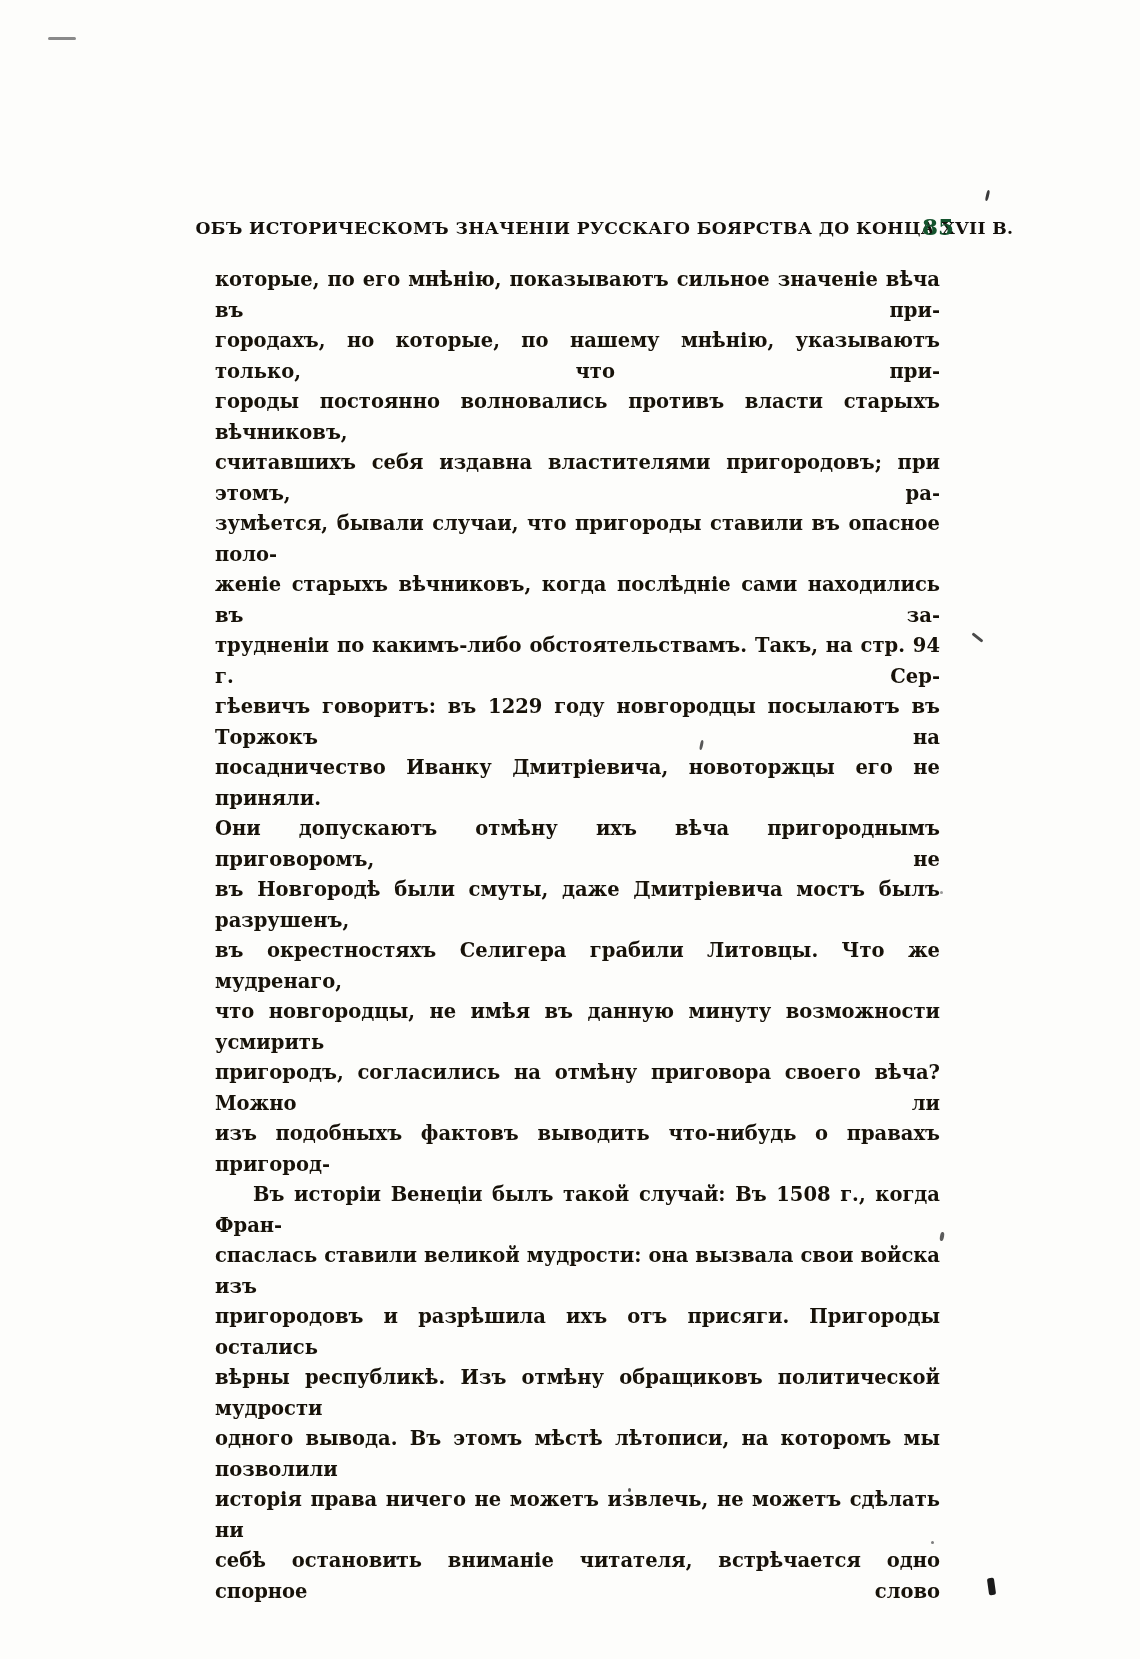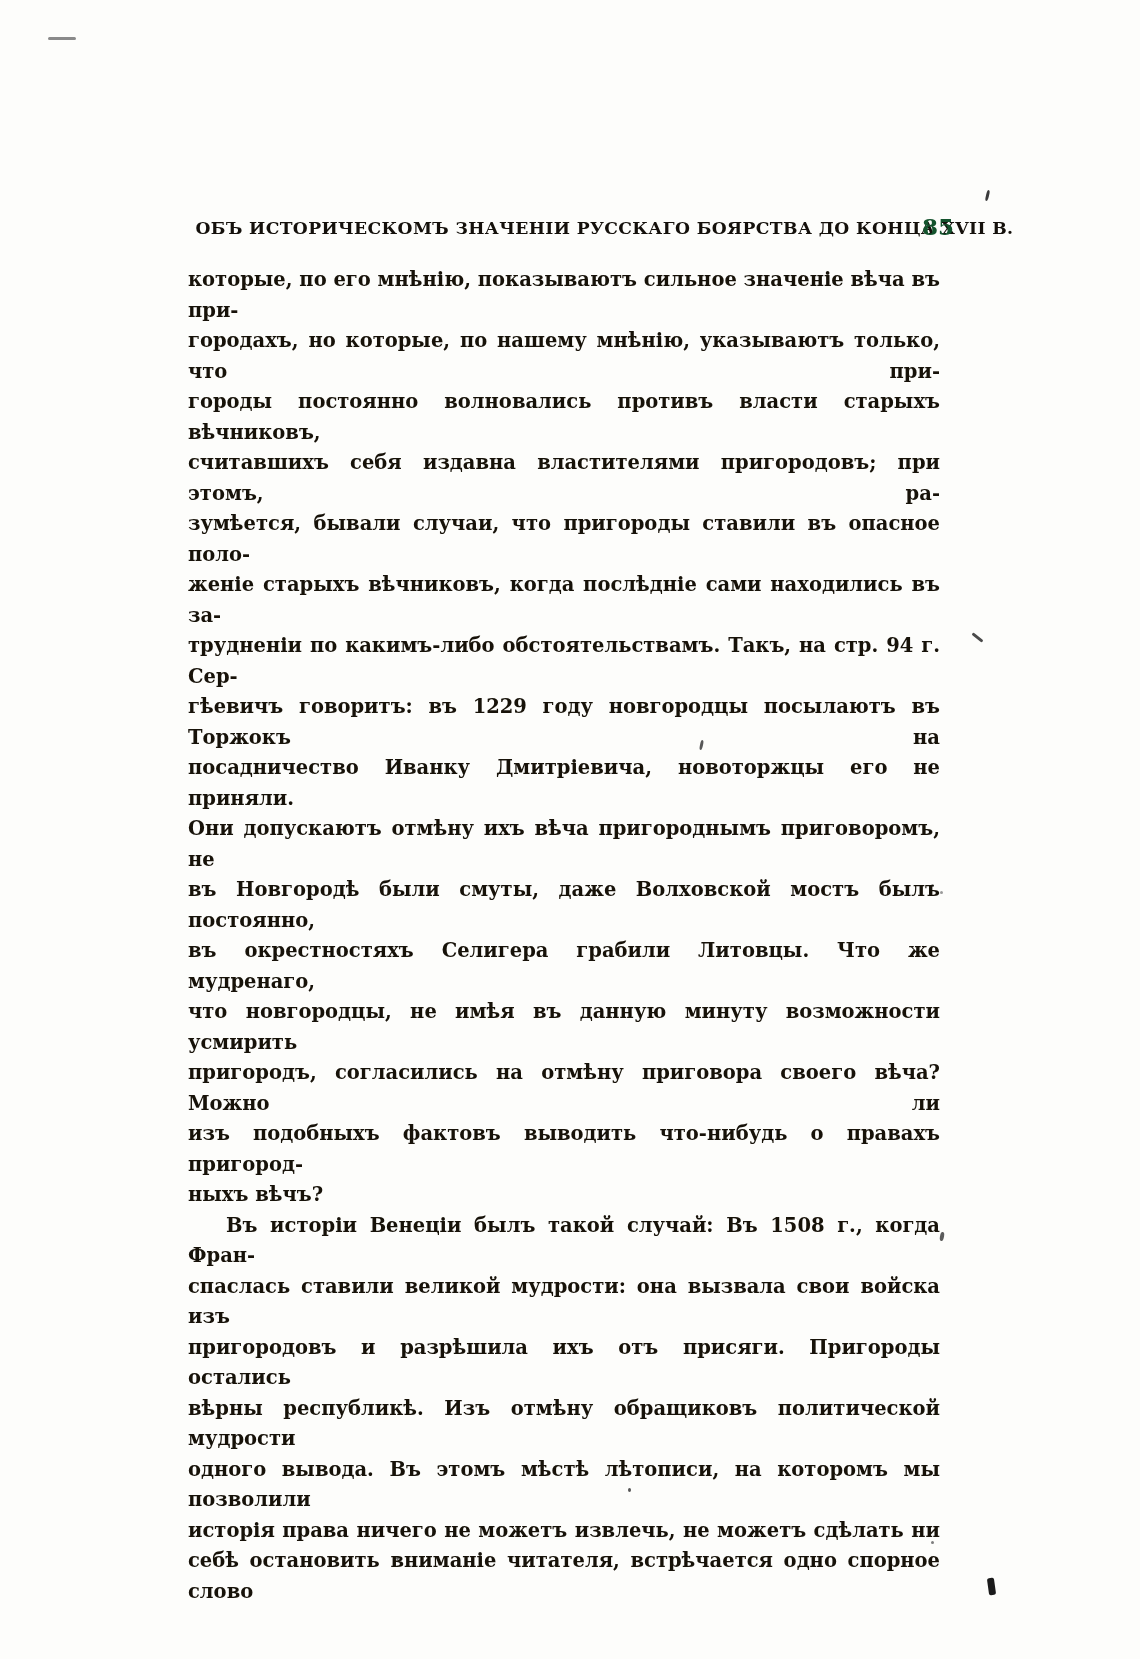--- a/index.html
+++ b/index.html
@@ -47,20 +47,21 @@
     margin-top: 21px;
     font-size: 19.5px;
     font-weight: 700;
     line-height: 30.5px;
     color: #171209;
   }
   .line {
     text-align: justify;
     text-align-last: justify;
     white-space: normal;
+    margin-left: 27px;
   }
   .line.indent { text-indent: 38px; }
   .line.no-stretch { text-align-last: left; }
 
   
   .artifact { position: absolute; pointer-events: none; }
   .a-dash   { left: 48px;  top: 37px;   width: 28px; height: 3px;  background: #8a8a8a; border-radius: 2px; }
   .a-apos1  { left: 986px; top: 190px;  width: 3px;  height: 11px; background: #3b3b3b; border-radius: 45%; transform: rotate(14deg); }
   .a-grave  { left: 971px; top: 636px;  width: 13px; height: 3px;  background: #4a4a4a; border-radius: 2px; transform: rotate(38deg); }
   .a-apos2  { left: 700px; top: 740px;  width: 3px;  height: 10px; background: #585858; border-radius: 45%; transform: rotate(12deg); }
@@ -99,26 +100,25 @@
         <div class="line">которые, по его мнѣнію, показываютъ сильное значеніе вѣча въ при-</div>
         <div class="line">городахъ, но которые, по нашему мнѣнію, указываютъ только, что при-</div>
         <div class="line">городы постоянно волновались противъ власти старыхъ вѣчниковъ,</div>
         <div class="line">считавшихъ себя издавна властителями пригородовъ; при этомъ, ра-</div>
         <div class="line">зумѣется, бывали случаи, что пригороды ставили въ опасное поло-</div>
         <div class="line">женіе старыхъ вѣчниковъ, когда послѣдніе сами находились въ за-</div>
         <div class="line">трудненіи по какимъ-либо обстоятельствамъ. Такъ, на стр. 94 г. Сер-</div>
         <div class="line">гѣевичъ говоритъ: въ 1229 году новгородцы посылаютъ въ Торжокъ на</div>
         <div class="line">посадничество Иванку Дмитріевича, новоторжцы его не приняли.</div>
         <div class="line">Они допускаютъ отмѣну ихъ вѣча пригороднымъ приговоромъ, не</div>
-        <div class="line">въ Новгородѣ были смуты, даже Волховской мостъ былъ постоянно,</div>
+        <div class="line">въ Новгородѣ были смуты, даже Дмитріевича мостъ былъ разрушенъ,</div>
         <div class="line">въ окрестностяхъ Селигера грабили Литовцы. Что же мудренаго,</div>
         <div class="line">что новгородцы, не имѣя въ данную минуту возможности усмирить</div>
         <div class="line">пригородъ, согласились на отмѣну приговора своего вѣча? Можно ли</div>
         <div class="line">изъ подобныхъ фактовъ выводить что-нибудь о правахъ пригород-</div>
-        <div class="line no-stretch">ныхъ вѣчъ?</div>
         <div class="line indent">Въ исторіи Венеціи былъ такой случай: Въ 1508 г., когда Фран-</div>
         <div class="line">спаслась ставили великой мудрости: она вызвала свои войска изъ</div>
         <div class="line">пригородовъ и разрѣшила ихъ отъ присяги. Пригороды остались</div>
         <div class="line">вѣрны республикѣ. Изъ отмѣну обращиковъ политической мудрости</div>
         <div class="line">одного вывода. Въ этомъ мѣстѣ лѣтописи, на которомъ мы позволили</div>
         <div class="line">исторія права ничего не можетъ извлечь, не можетъ сдѣлать ни</div>
         <div class="line">себѣ остановить вниманіе читателя, встрѣчается одно спорное слово</div>
       </div>
   </div>
 

